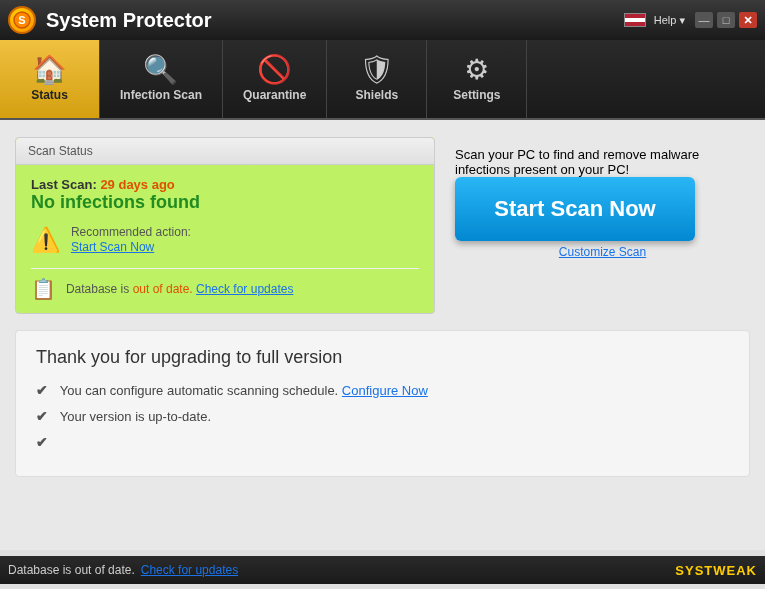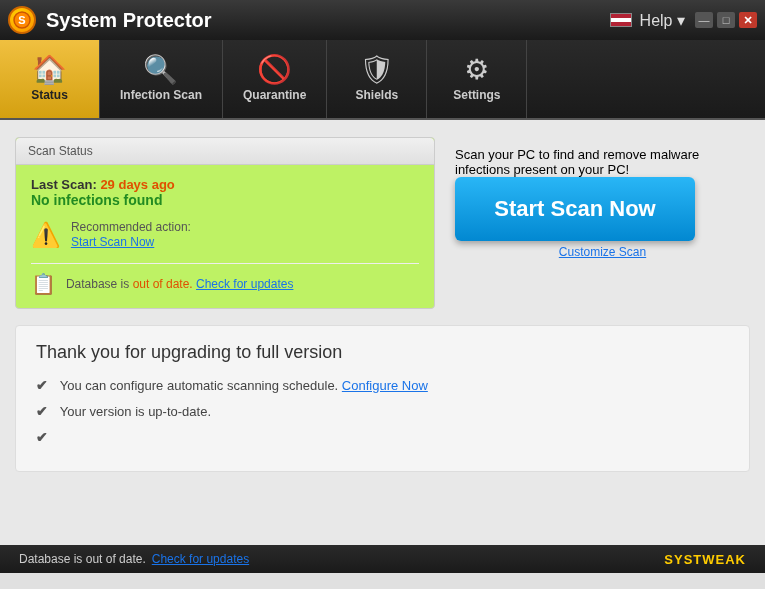--- a/index.html
+++ b/index.html
@@ -43,21 +43,21 @@
       position: relative;
     }
     .win-btn {
       width: 18px; height: 16px;
       display: flex; align-items: center; justify-content: center;
       font-size: 11px; cursor: pointer; border-radius: 2px;
     }
     .win-btn.min { background: #555; color: #ccc; }
     .win-btn.max { background: #555; color: #ccc; }
     .win-btn.close { background: #c0392b; color: white; font-weight: bold; }
-    .help-area { color: #ddd; font-size: 16px; margin-right: 10px; cursor: pointer; }
+    .help-area { color: #ddd; font-size: 11px; margin-right: 10px; cursor: pointer; }
 
     
     #navbar {
       background: linear-gradient(to bottom, #2a2a2a, #1a1a1a);
       height: 80px;
       display: flex;
       align-items: stretch;
       border-bottom: 2px solid #555;
     }
     .nav-tab {
@@ -113,21 +113,21 @@
     .last-scan-line {
       font-size: 13px;
       color: #333;
     }
     .last-scan-line .days-ago {
       color: #e05000;
       font-weight: bold;
     }
     .no-infections {
       color: #228B22;
-      font-size: 14px;
+      font-size: 18px;
       font-weight: bold;
       margin-bottom: 12px;
     }
     .recommended-row {
       display: flex; align-items: center; gap: 10px;
       margin-bottom: 14px;
     }
     .rec-icon {
       font-size: 24px;
     }
@@ -209,26 +209,26 @@
       color: #1a73e8; text-decoration: underline; cursor: pointer;
     }
     .bold-email { font-weight: bold; color: #333; }
 
     
     #statusbar {
       background: linear-gradient(to bottom, #2a2a2a, #1a1a1a);
       height: 28px;
       display: flex;
       align-items: center;
-      padding: 0 19px;
+      padding: 0 8px;
       color: #ccc;
       font-size: 12px;
       justify-content: space-between;
       position: absolute;
-      bottom: 16px;
+      bottom: 5px;
       left: 0;
       right: 0;
     }
     .statusbar-left { display: flex; gap: 6px; align-items: center; }
     .statusbar-link { color: #1a73e8; text-decoration: underline; cursor: pointer; }
     .brand-logo {
       color: white;
       font-size: 13px;
       font-weight: bold;
       letter-spacing: 1px;

